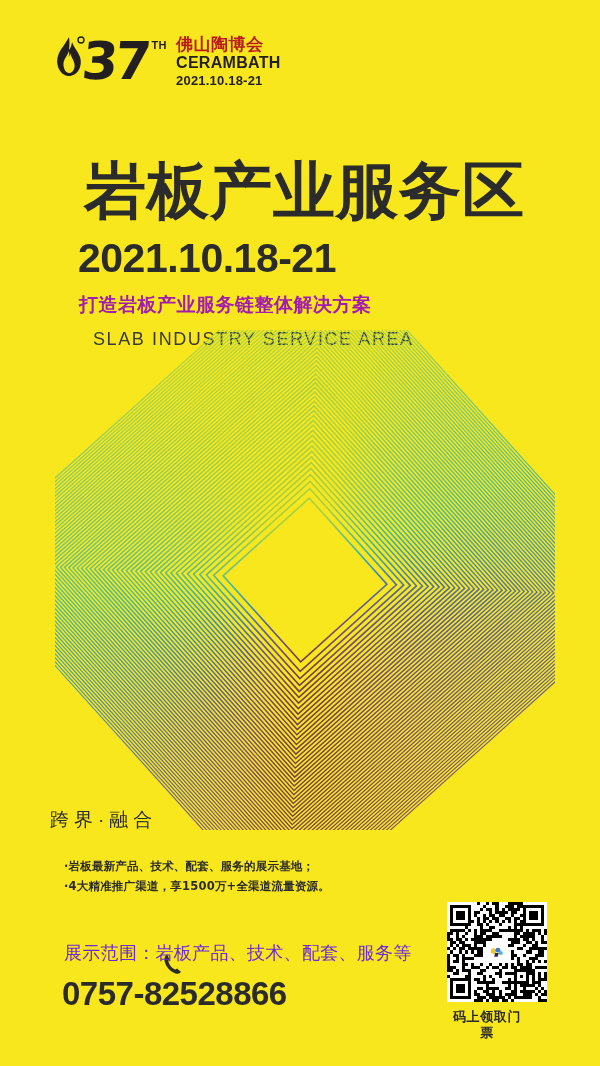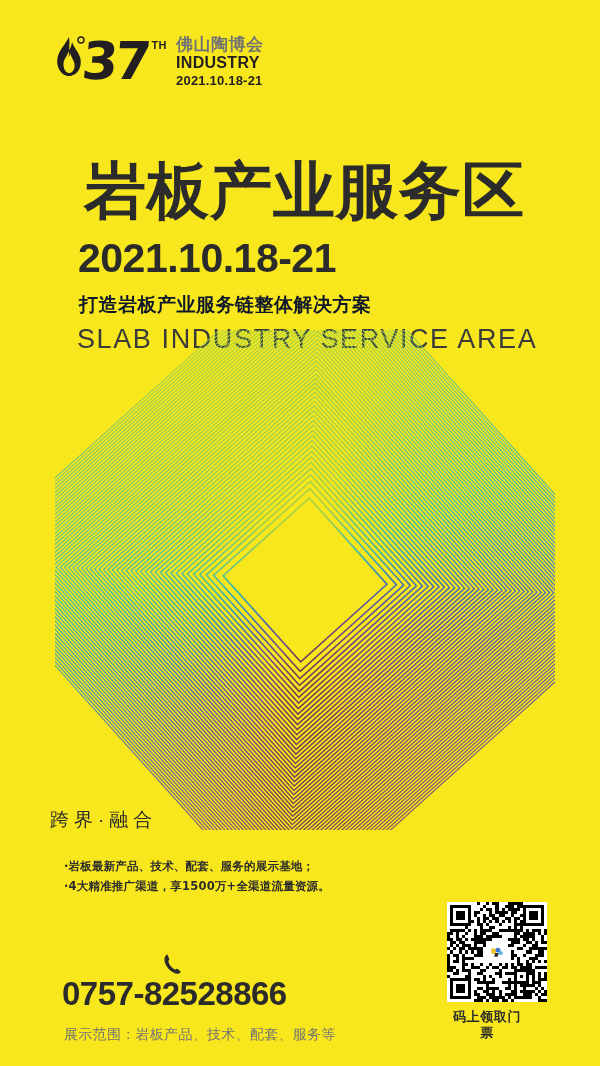--- a/index.html
+++ b/index.html
@@ -58,21 +58,21 @@
     margin-left: 9px;
     margin-top: 1px;
     display: flex;
     flex-direction: column;
   }
   .logo-cn {
     font-family: "DejaVu Sans", sans-serif;
     font-weight: 700;
     font-size: 17px;
     line-height: 20px;
-    color: #737373;
+    color: #b91c1c;
     letter-spacing: 0.5px;
   }
   .logo-en {
     font-family: "Liberation Sans", sans-serif;
     font-weight: 700;
     font-size: 16px;
     line-height: 18px;
     color: #231f20;
     letter-spacing: 0.3px;
   }
@@ -110,32 +110,32 @@
     line-height: 48px;
     color: #2b2b2b;
     letter-spacing: -0.5px;
     margin: 4px 0 0 2px;
   }
   .sub-cn {
     font-family: Liberation Serif, serif;
     font-weight: 700;
     font-size: 19px;
     line-height: 26px;
-    color: #0f172a;
+    color: #a21caf;
     letter-spacing: 0.5px;
     margin: 10px 0 0 3px;
   }
   .sub-en {
     font-family: "Liberation Sans", sans-serif;
     font-weight: 400;
-    font-size: 27px;
+    font-size: 18px;
     line-height: 34px;
     color: #3a3a3a;
     letter-spacing: 1.6px;
-    margin: 4px 0 0 1px;
+    margin: 4px 0 0 17px;
   }
 
   
   .art {
     position: absolute;
     left: 55px;
     top: 330px;
     width: 500px;
     height: 500px;
     pointer-events: none;
@@ -214,26 +214,26 @@
     font-weight: 700;
     font-size: 33px;
     line-height: 36px;
     color: #2b2b2b;
     letter-spacing: -0.5px;
   }
 
   .scope {
     position: absolute;
     left: 64px;
-    top: 1024px;
+    top: 943px;
     font-family: "DejaVu Sans", sans-serif;
     font-weight: 400;
-    font-size: 14px;
+    font-size: 18px;
     line-height: 20px;
-    color: #737373;
+    color: #6d28d9;
     letter-spacing: 0.3px;
   }
 
   
   .qr-block {
     position: absolute;
     left: 447px;
     top: 902px;
     width: 80px;
     text-align: center;
@@ -279,21 +279,21 @@
       <svg viewBox="0 0 34 52" width="34" height="52" aria-hidden="true">
         <path d="M17 4 C13 12 8 16 6 23 C3 33 9 43 17 43 C25 43 31 34 28 24 C26 18 22 15 20 9 C19.4 13 18.6 15 17 17 C17.6 12 17.6 8 17 4 Z" fill="#231f20"></path>
         <path d="M17 18 C15 23 12 26 11.5 30 C11 36 14 40 17 40 C20.6 40 23.4 35.6 22.4 30.4 C21.6 26.4 19 24 18 20 C17.8 22 17.4 23 16.6 24 C17 22 17.2 20 17 18 Z" fill="#F8E71C"></path>
         <circle cx="29" cy="7" r="3" fill="none" stroke="#231f20" stroke-width="1.4"></circle>
       </svg>
     </span>
     <span class="logo-num">37</span>
     <span class="logo-th">TH</span>
     <span class="logo-right">
       <span class="logo-cn">佛山陶博会</span>
-      <span class="logo-en">INDUSTRY</span>
+      <span class="logo-en">CERAMBATH</span>
       <span class="logo-date">2021.10.18-21</span>
     </span>
   </div>
 
   <div class="title-block">
     <div class="main-title">岩板产业服务区</div>
     <div class="main-date">2021.10.18-21</div>
     <div class="sub-cn">打造岩板产业服务链整体解决方案</div>
     <div class="sub-en">SLAB INDUSTRY SERVICE AREA</div>
   </div>

